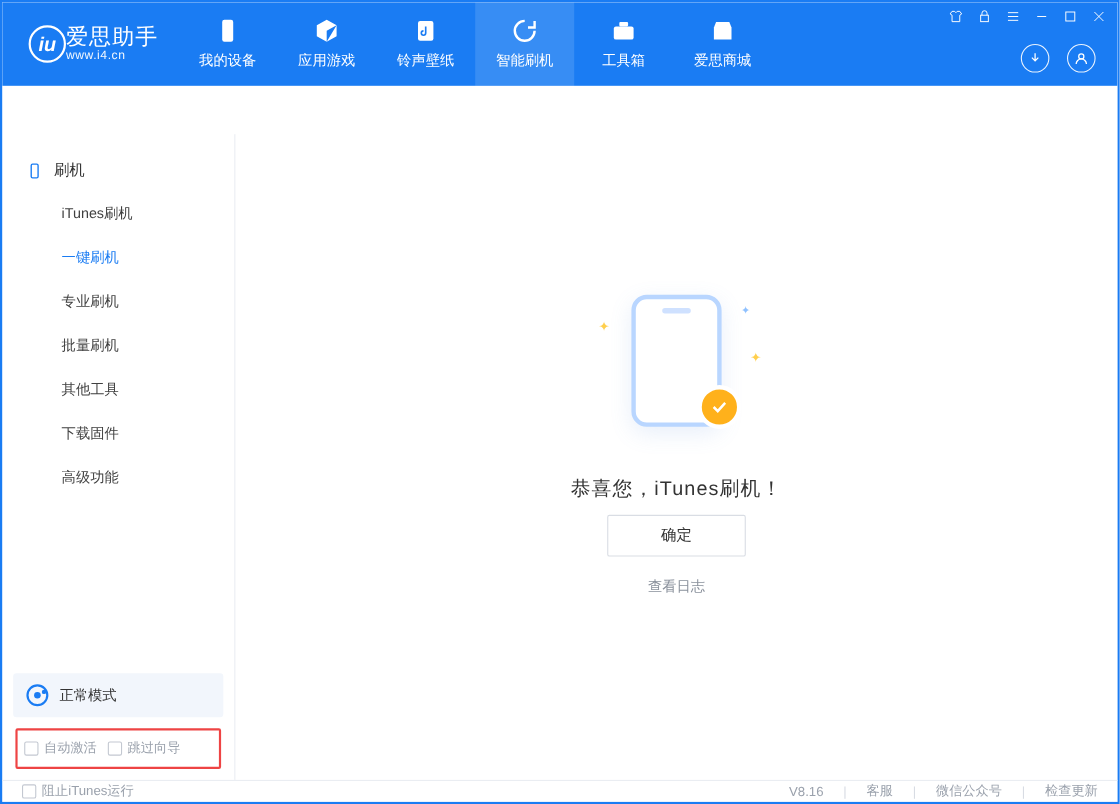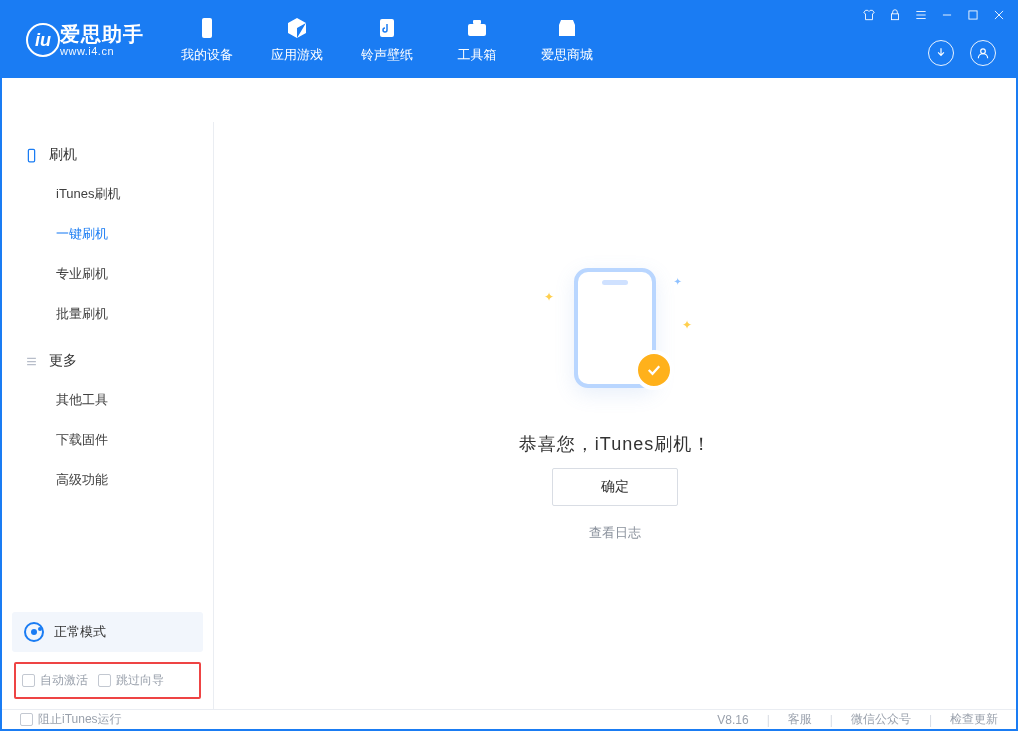--- a/index.html
+++ b/index.html
@@ -2,21 +2,21 @@
 <html><head>
 <meta charset="utf-8">
 <style>
 * { margin: 0; padding: 0; box-sizing: border-box; font-family: "Microsoft YaHei", "PingFang SC", sans-serif; }
 body { background: #fff; }
 .window { width: 1018px; height: 731px; border: 2px solid #1a7cf3; display: flex; flex-direction: column; overflow: hidden; }
 .header { background: linear-gradient(90deg, #1a7cf3 0%, #1a7cf3 100%); height: 76px; display: flex; align-items: stretch; color: #fff; position: relative; }
 .logo-area { display: flex; align-items: center; padding: 0 18px 0 24px; }
 .logo-icon { width: 34px; height: 34px; border: 2.5px solid #fff; border-radius: 50%; display: flex; align-items: center; justify-content: center; font-size: 18px; font-weight: bold; font-style: italic; }
 .logo-text { display: flex; flex-direction: column; line-height: 1.1; }
-.logo-title { font-size: 20px; font-weight: bold; letter-spacing: 1px; }
+.logo-title { font-size: 20px; font-weight: normal; letter-spacing: 1px; }
 .logo-sub { font-size: 11px; opacity: 0.95; letter-spacing: 0.5px; }
 .nav { display: flex; align-items: stretch; }
 .nav-item { width: 90px; display: flex; flex-direction: column; align-items: center; justify-content: center; gap: 6px; font-size: 13px; cursor: pointer; position: relative; }
 .nav-item.active { background: rgba(255,255,255,0.13); }
 .nav-icon { width: 24px; height: 24px; fill: #fff; }
 .window-controls { position: absolute; right: 10px; top: 6px; display: flex; gap: 12px; align-items: center; }
 .wc-btn { width: 14px; height: 14px; cursor: pointer; display: flex; align-items: center; justify-content: center; }
 .wc-btn svg { width: 14px; height: 14px; stroke: #fff; fill: none; stroke-width: 1.5; }
 .header-right-icons { position: absolute; right: 20px; bottom: 12px; display: flex; gap: 16px; }
 .hri { width: 26px; height: 26px; border: 1.5px solid rgba(255,255,255,0.9); border-radius: 50%; display: flex; align-items: center; justify-content: center; cursor: pointer; }
@@ -89,20 +89,27 @@
           </svg>
         <span>应用游戏</span>
       </div>
       <div class="nav-item">
         <svg class="nav-icon" viewBox="0 0 24 24">
             <rect x="5" y="3" width="14" height="18" rx="2" fill="#fff"></rect>
             <path d="M12 8 v6 a2 2 0 1 1 -2 -2" stroke="#1a7cf3" stroke-width="1.5" fill="none"></path>
           </svg>
         <span>铃声壁纸</span>
       </div>
+      <div class="nav-item active">
+        <svg class="nav-icon" viewBox="0 0 24 24">
+            <path d="M12 3 a9 9 0 1 0 9 9" stroke="#fff" stroke-width="2.2" fill="none"></path>
+            <path d="M21 3 v6 h-6" stroke="#fff" stroke-width="2.2" fill="none"></path>
+          </svg>
+        <span>智能刷机</span>
+      </div>
       <div class="nav-item">
         <svg class="nav-icon" viewBox="0 0 24 24">
             <rect x="3" y="8" width="18" height="12" rx="2" fill="#fff"></rect>
             <rect x="8" y="4" width="8" height="4" rx="1" fill="#fff"></rect>
           </svg>
         <span>工具箱</span>
       </div>
       <div class="nav-item">
         <svg class="nav-icon" viewBox="0 0 24 24">
             <path d="M4 9 L6 4 H18 L20 9 V20 H4 Z" fill="#fff"></path>
@@ -165,26 +172,20 @@
           <svg class="gicon" viewBox="0 0 24 24">
               <rect x="7" y="2" width="10" height="20" rx="2" fill="none" stroke="#1a7cf3" stroke-width="2"></rect>
             </svg>
           <span>刷机</span>
         </div>
         <div class="side-item">iTunes刷机</div>
         <div class="side-item active">一键刷机</div>
         <div class="side-item">专业刷机</div>
         <div class="side-item">批量刷机</div>
 
-        <div class="side-group-head" style="margin-top:8px;">
-          <svg class="gicon" viewBox="0 0 24 24">
-              <path d="M5 7 H19 M5 12 H19 M5 17 H19" stroke="#b7bdc9" stroke-width="2"></path>
-            </svg>
-          <span>更多</span>
-        </div>
         <div class="side-item">其他工具</div>
         <div class="side-item">下载固件</div>
         <div class="side-item">高级功能</div>
       </div>
 
       <div class="side-bottom">
         <div class="mode-box">
           <div class="mode-icon"></div>
           <span class="mode-label">正常模式</span>
         </div>

